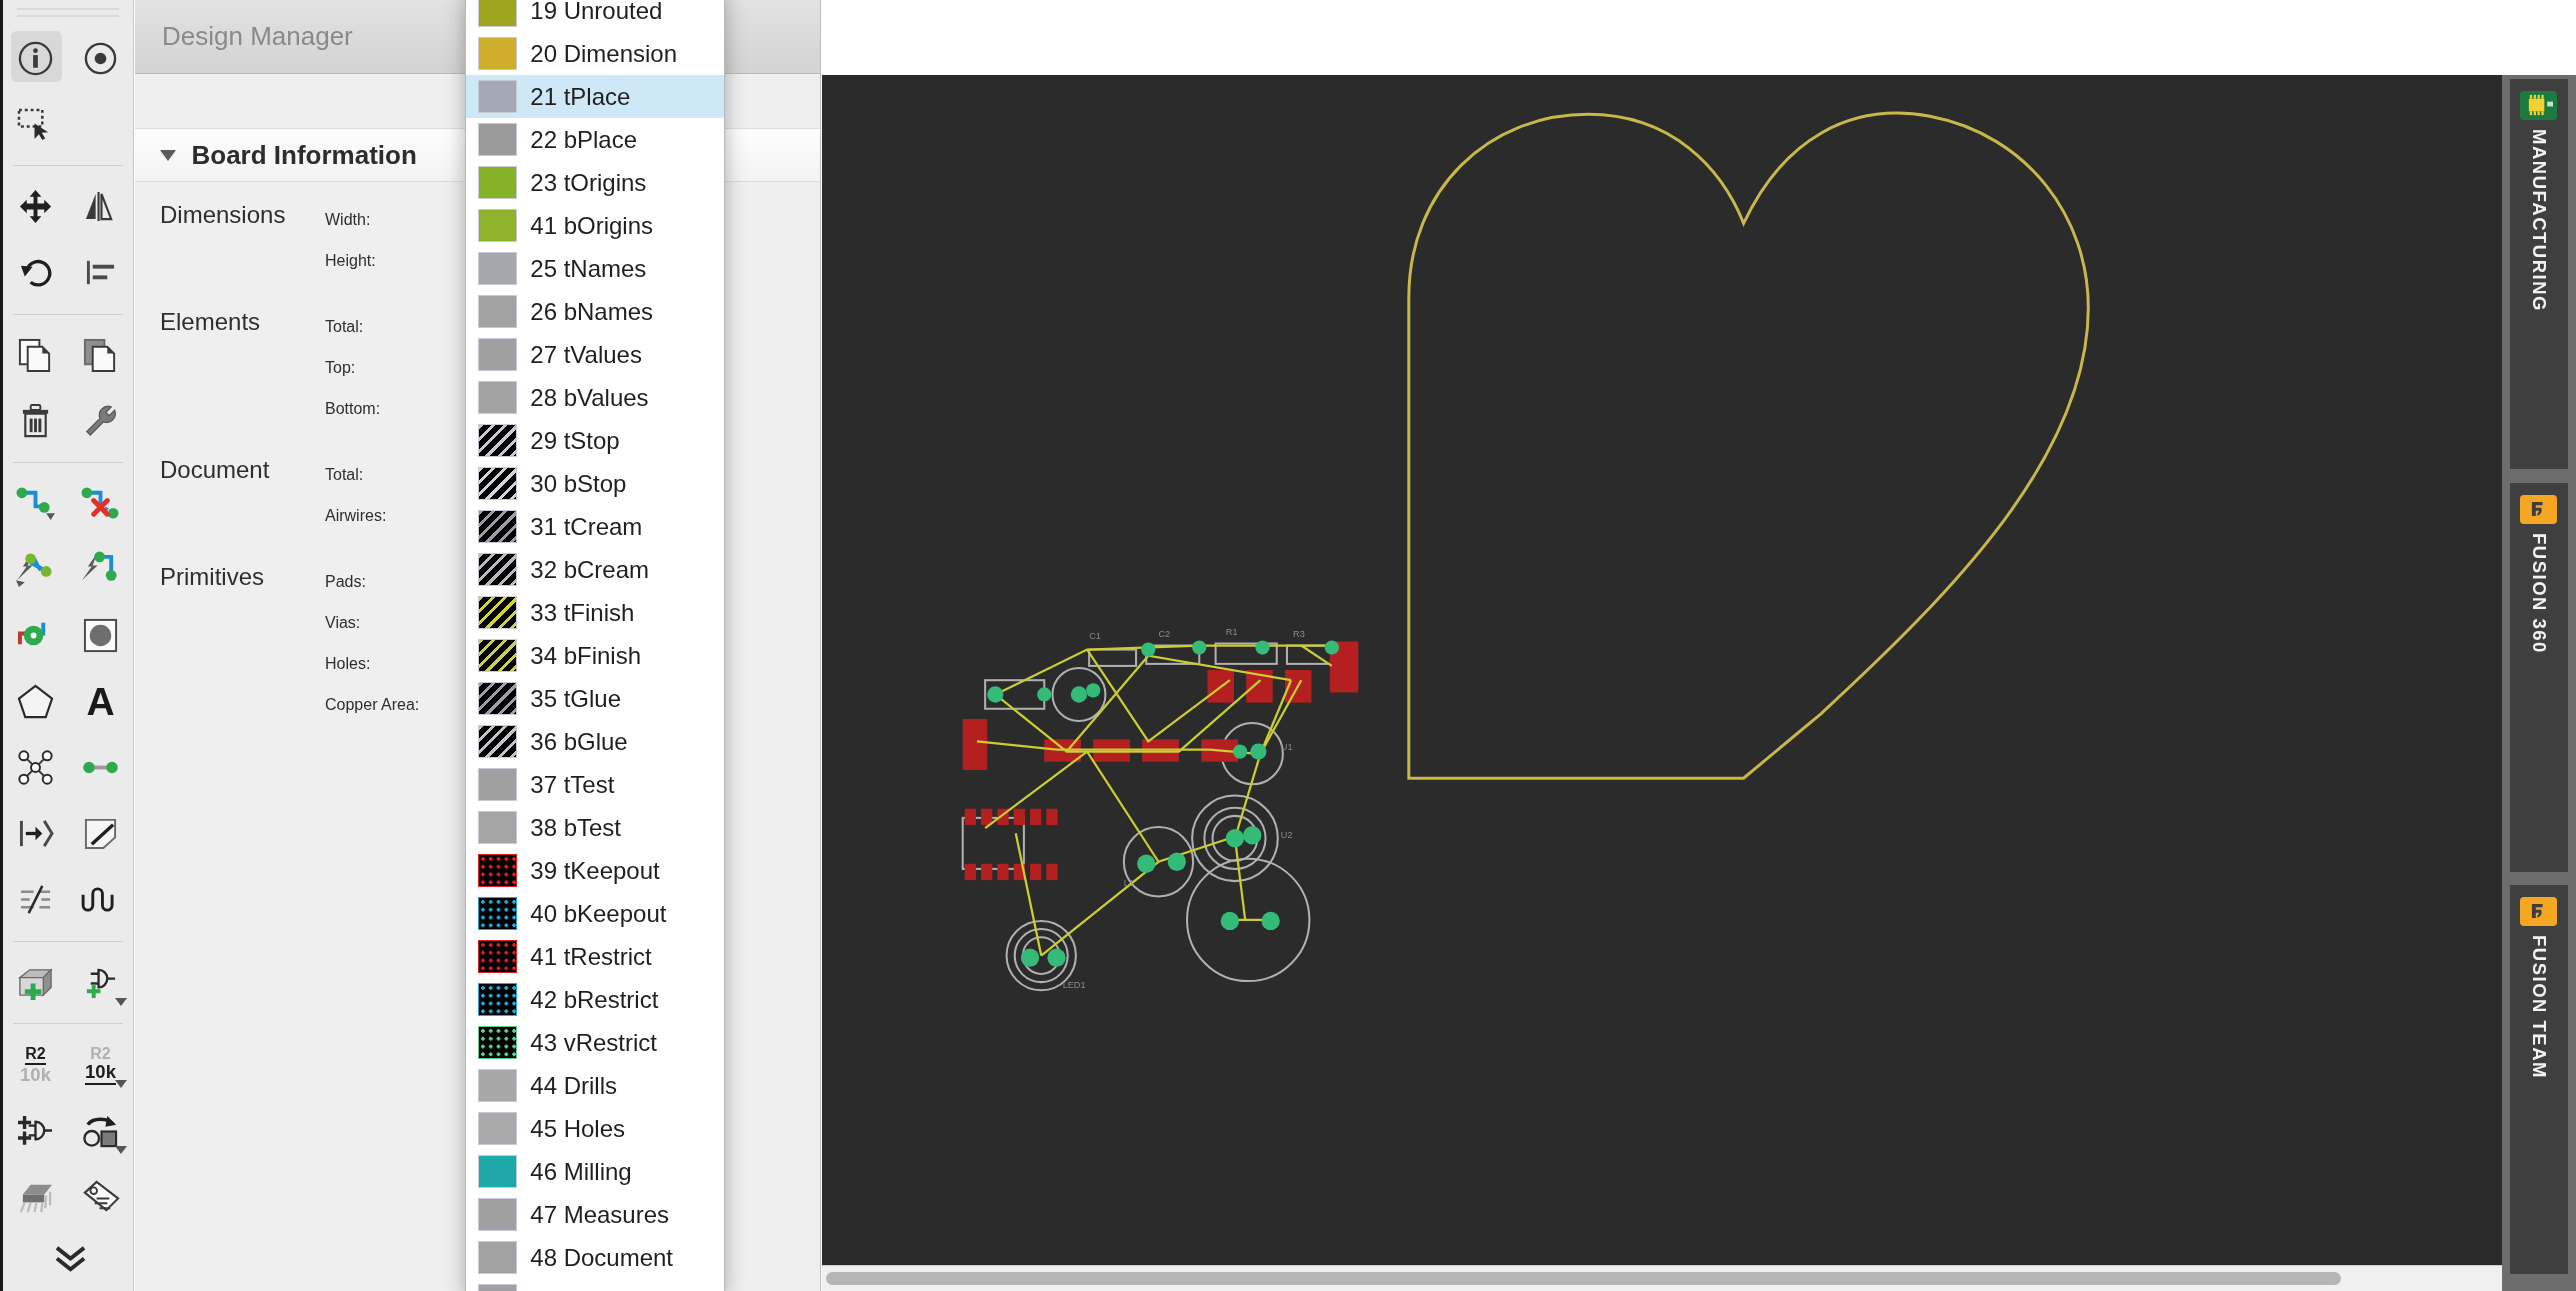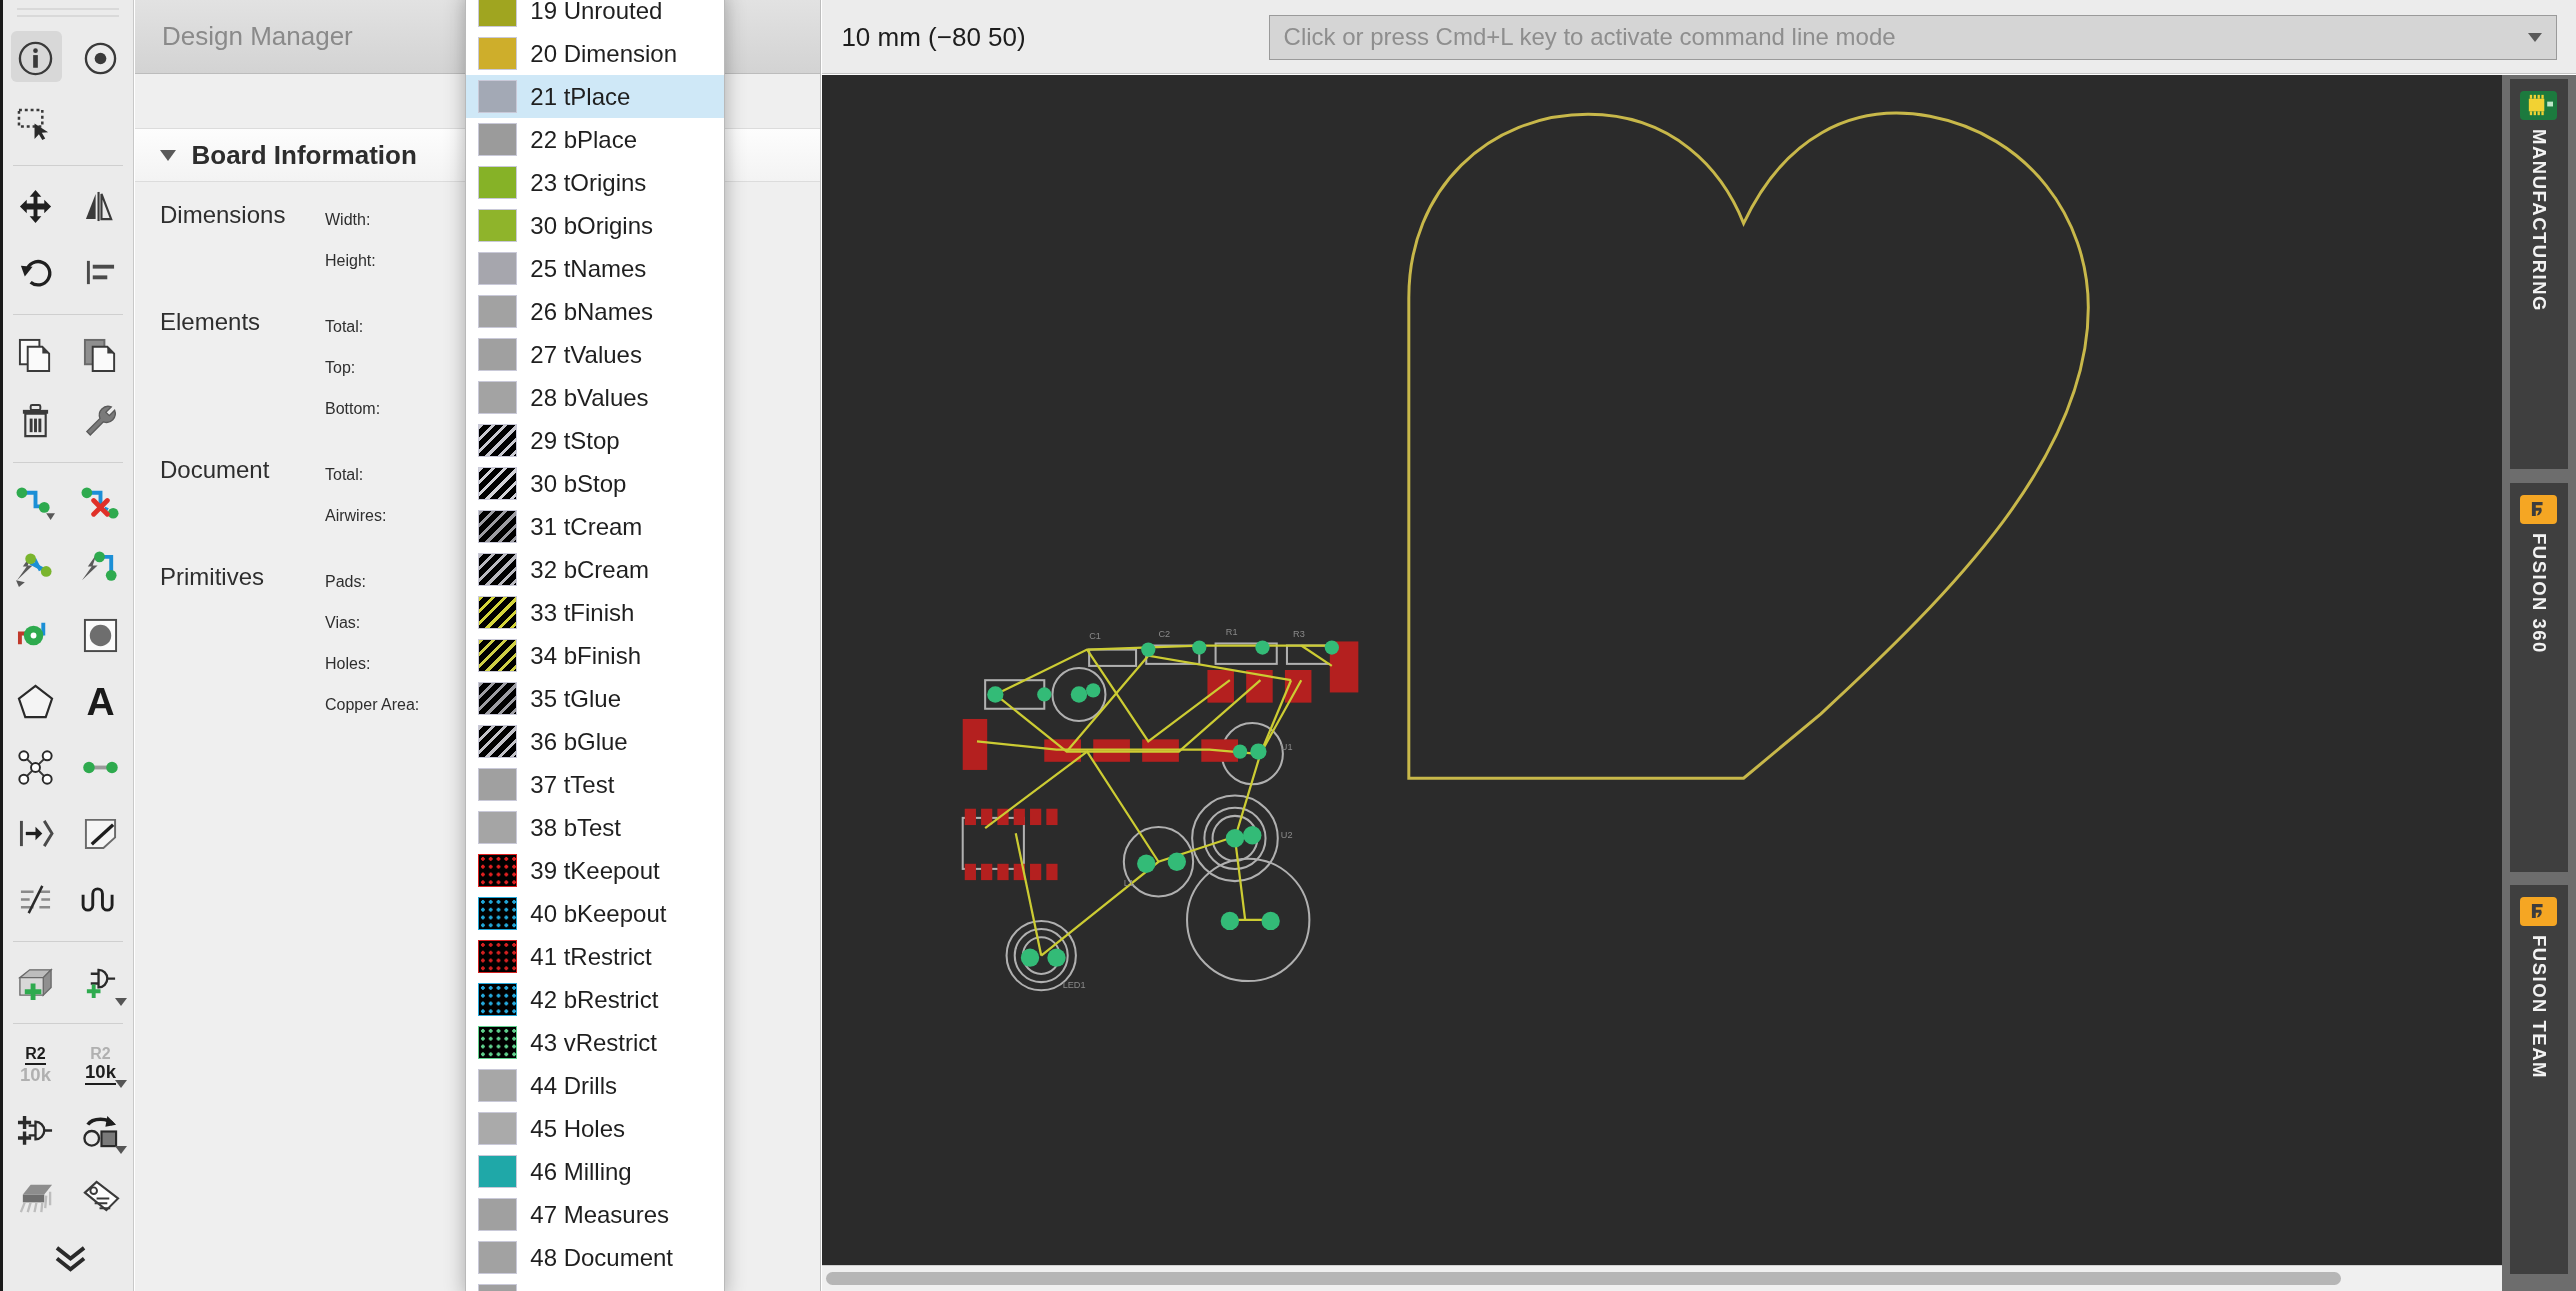--- a/index.html
+++ b/index.html
@@ -540,21 +540,21 @@
         <div class="layer-item">
           <span class="sw" style="background: rgb(155, 155, 155);"></span>
           <span class="layer-label">22 bPlace</span>
         </div>
         <div class="layer-item">
           <span class="sw" style="background: rgb(134, 178, 39);"></span>
           <span class="layer-label">23 tOrigins</span>
         </div>
         <div class="layer-item">
           <span class="sw" style="background: rgb(143, 180, 43);"></span>
-          <span class="layer-label">30 bOrigins</span>
+          <span class="layer-label">41 bOrigins</span>
         </div>
         <div class="layer-item">
           <span class="sw" style="background: rgb(166, 166, 173);"></span>
           <span class="layer-label">25 tNames</span>
         </div>
         <div class="layer-item">
           <span class="sw" style="background: rgb(162, 162, 162);"></span>
           <span class="layer-label">26 bNames</span>
         </div>
         <div class="layer-item">
@@ -645,29 +645,20 @@
           <span class="sw" style="background: rgb(162, 162, 162);"></span>
           <span class="layer-label">48 Document</span>
         </div>
         <div class="layer-item">
           <span class="sw" style="background: rgb(160, 160, 160);"></span>
           <span class="layer-label">49 Reference</span>
         </div>
       </div>
   </div>
 
-  <div id="topbar">
-    <div id="topbar-inner">
-      <div id="coord-readout">10 mm (−80 50)</div>
-      <div id="cmdline">
-        <span id="cmd-placeholder">Click or press Cmd+L key to activate command line mode</span>
-        <span id="cmd-caret"></span>
-      </div>
-    </div>
-  </div>
 
   <div id="canvas-wrap">
     <div id="canvas">
       <svg width="100%" height="100%" viewBox="0 0 1730 1225" preserveAspectRatio="none">
 
         <path fill="none" stroke="#c8b84a" stroke-width="3" d="M14 945 L14 460 C14 350 95 275 195 275 C280 275 330 330 352 385
                  C392 300 460 262 540 277 C640 296 700 380 700 470
                  C700 620 560 760 430 880 L352 945 Z" transform="translate(590,-240) scale(1.02,1.02)"></path>
 
         <g transform="translate(210,560) scale(1.05)">

